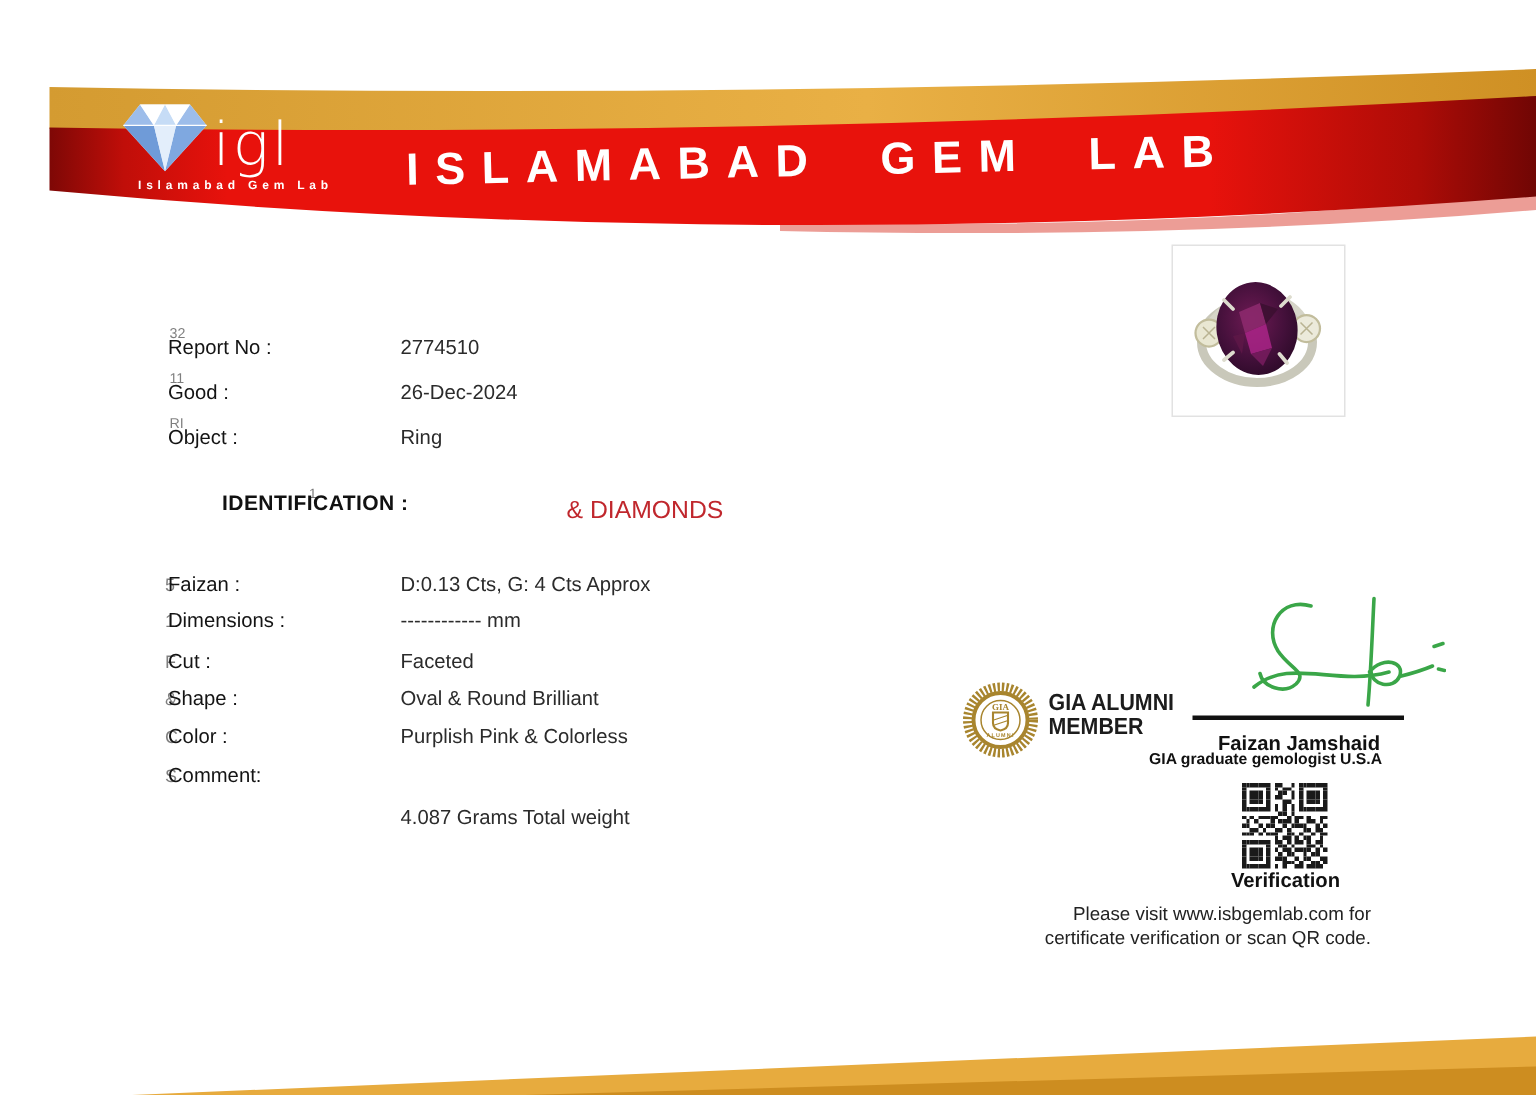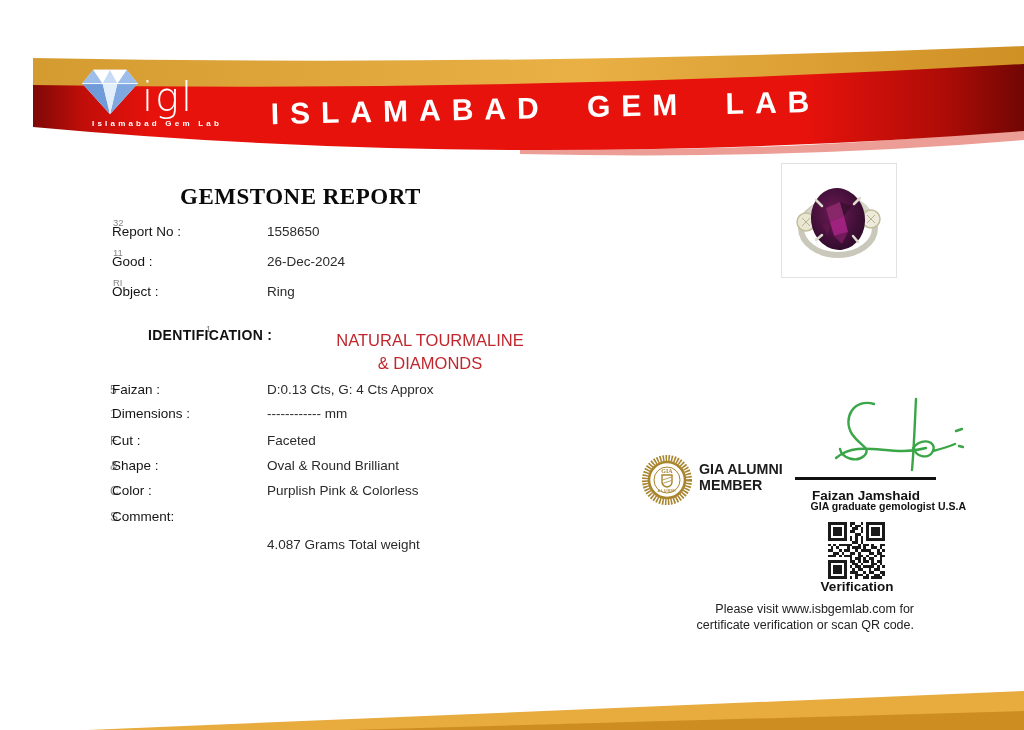--- a/index.html
+++ b/index.html
@@ -50,21 +50,21 @@
                color:#c0272d;font-size:16.5px;line-height:23px;}
 
   
   .gia-seal{position:absolute;left:641px;top:454px;width:52px;height:52px;}
   .gia-text{position:absolute;left:699px;top:461px;font-size:15.5px;font-weight:bold;color:#1c1c1c;
             line-height:15.5px;letter-spacing:0px;transform:scaleX(0.92);transform-origin:left top;}
   .sig-svg{position:absolute;left:828px;top:396px;width:136px;height:82px;}
   .sig-line{position:absolute;left:795px;top:477px;width:141px;height:3px;background:#111;}
   .signer-name{position:absolute;left:780px;top:488px;width:172px;text-align:center;
                font-size:13.5px;font-weight:bold;color:#111;}
-  .signer-title{position:absolute;left:766px;top:500px;width:200px;text-align:right;
+  .signer-title{position:absolute;left:766px;top:500px;width:200px;text-align:left;
                 font-size:10.5px;font-weight:bold;color:#111;}
 
   
   .qr{position:absolute;left:828px;top:522px;width:57px;height:57px;display:grid;
       grid-template-columns:repeat(21,1fr);grid-template-rows:repeat(21,1fr);background:#fff;}
   .qr div{width:100%;height:100%;}
   .qr .on{background:#1a1a1a;}
   .qr-label{position:absolute;left:798px;top:579px;width:118px;text-align:center;
             font-size:13.5px;font-weight:bold;color:#111;}
   .verify-note{position:absolute;left:638px;top:601px;width:276px;text-align:right;
@@ -138,42 +138,40 @@
       <ellipse cx="56" cy="55" rx="27" ry="31" fill="url(#gemGrad)" transform="rotate(-8 56 55)"></ellipse>
       <polygon points="44,44 58,38 62,52 48,58" fill="#8e2a6e" opacity="0.85"></polygon>
       <polygon points="48,58 62,52 66,68 52,72" fill="#b0268c" opacity="0.8"></polygon>
       <polygon points="40,60 48,58 46,72" fill="#5d1747" opacity="0.9"></polygon>
       <polygon points="58,38 70,42 62,52" fill="#3c0f31" opacity="0.9"></polygon>
       <polygon points="52,72 66,68 60,80" fill="#7c1d62" opacity="0.8"></polygon>
       <path d="M 34,36 l 6,6 M 78,34 l -6,6 M 34,76 l 6,-5 M 76,78 l -5,-6" stroke="#dddcce" stroke-width="2.5" stroke-linecap="round"></path>
     </svg>
   </div>
 
-  <div class="report-title">GEMSTONE REPORT</div>
 
   <div class="row" id="row-report">
     <span class="ghost g-above">32</span>
     <span class="lbl">Report No :</span>
-    <span class="val">1558650</span>
+    <span class="val">2774510</span>
   </div>
   <div class="row" id="row-date">
     <span class="ghost g-above">11</span>
     <span class="lbl">Good :</span>
     <span class="val">26-Dec-2024</span>
   </div>
   <div class="row" id="row-object">
     <span class="ghost g-above">RI</span>
     <span class="lbl">Object :</span>
     <span class="val">Ring</span>
   </div>
 
   <div class="ident-label">IDENTIFICATION :</div>
   <div class="ident-ghost">1</div>
   <div class="ident-value">
-    <div>NATURAL TOURMALINE</div>
     <div>&amp; DIAMONDS</div>
   </div>
 
   <div class="row" id="row-weight">
     <span class="ghost g-over">5</span>
     <span class="lbl">Faizan :</span>
     <span class="val">D:0.13 Cts, G: 4 Cts Approx</span>
   </div>
   <div class="row" id="row-dimensions">
     <span class="ghost g-over">1</span>

